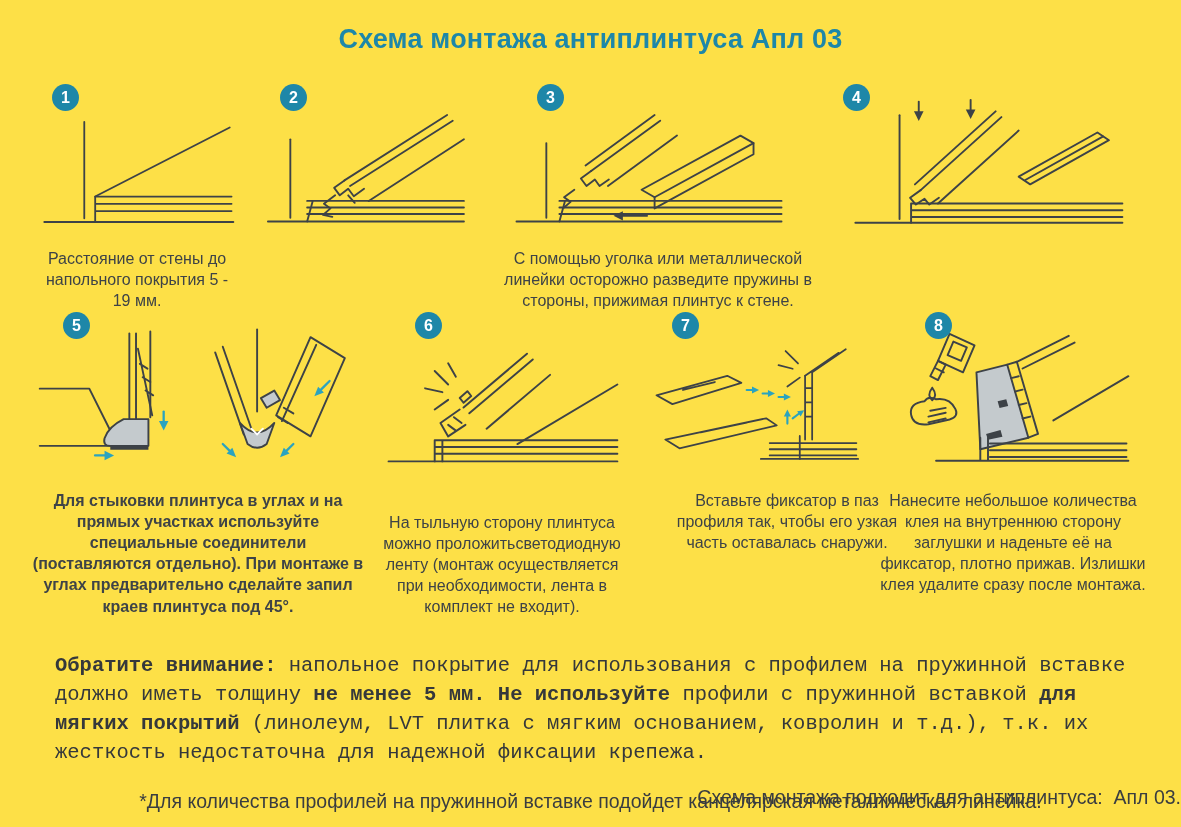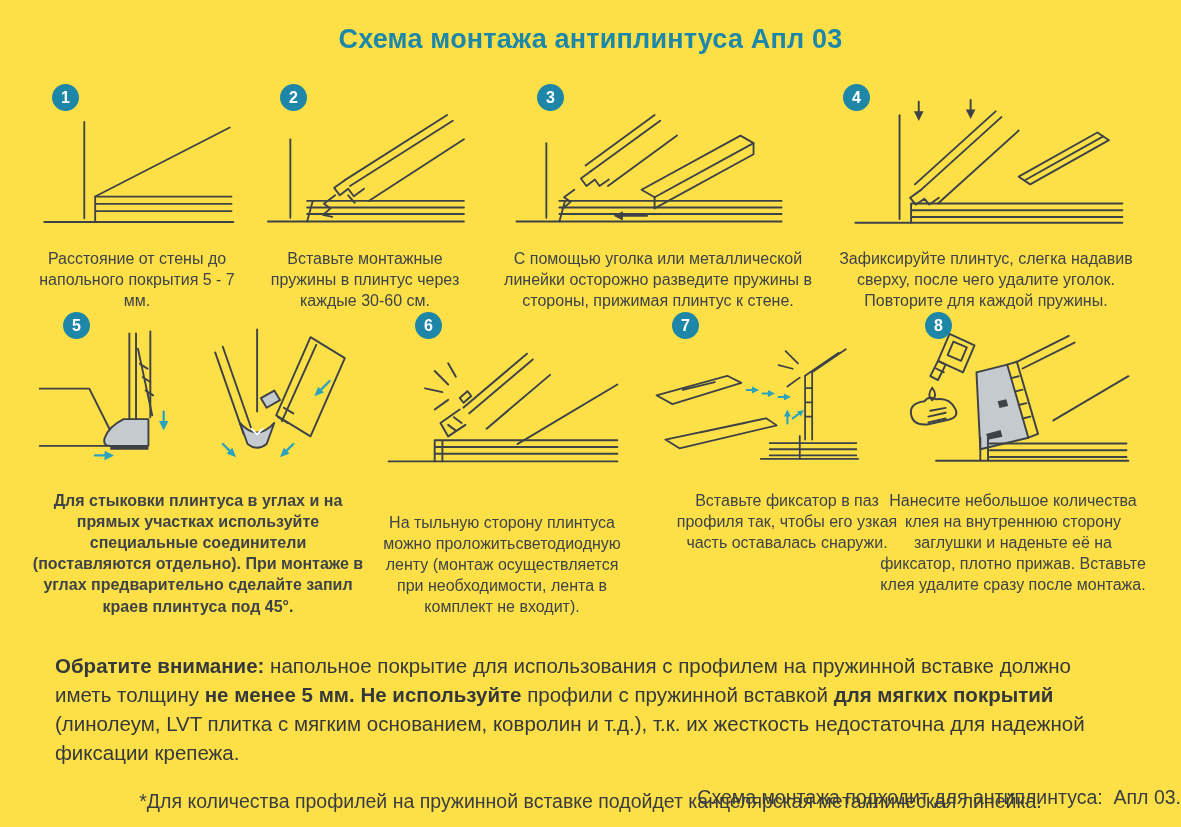--- a/index.html
+++ b/index.html
@@ -29,21 +29,21 @@
   }
   
   .ln{fill:none;stroke:#3d4247;stroke-width:2;stroke-linecap:round;stroke-linejoin:round;}
   .gr{fill:#c4cacd;stroke:#3d4247;stroke-width:2;stroke-linejoin:round;}
   .dk{fill:#3d4247;stroke:none;}
   .wt{fill:none;stroke:#ffffff;stroke-width:2;stroke-linecap:round;}
   .tl{fill:none;stroke:#2ba3bf;stroke-width:2.4;stroke-linecap:round;stroke-linejoin:round;}
   .th{fill:#2ba3bf;stroke:none;}
   .note{
     position:absolute;top:630px;left:55px;width:1072px;
-    font-size:20.5px;line-height:1.42;color:#35383b;
+    font-size:20.5px;line-height:1.42;color:#35383b;font-family:Liberation Mono, monospace;
   }
   .seg-b{font-weight:bold;}
   .footnote{
     position:absolute;top:726px;left:0;width:100%;text-align:center;
     font-size:19.5px;line-height:1.55;color:#3a3d40;white-space:pre-wrap;
   }
   .compat{
     position:absolute;top:786px;left:0;width:100%;text-align:right;
     font-size:19.5px;color:#3a3d40;white-space:pre-wrap;
   }
@@ -60,36 +60,35 @@
     <div class="step" style="width:218px;">
       <div class="badge" style="left:24px;">1</div>
       <div class="figure">
         <svg width="200" height="140" viewBox="0 0 220 150">
           <path class="ln" d="M52 20 V126"></path>
           <path class="ln" d="M8 130 H216"></path>
           <path class="ln" d="M64 102 H214 M64 110 H214 M64 118 H214 M64 102 V130"></path>
           <path class="ln" d="M64 102 L212 26"></path>
         </svg>
       </div>
-      <p class="caption" style="width:196px;">Расстояние от стены до напольного покрытия 5 - 7 мм.</p>
+      <p class="caption" style="width:196px;">Расстояние от стены до напольного покрытия 5 - 19 мм.</p>
     </div>
 
     <div class="step" style="width:238px;">
       <div class="badge" style="left:34px;">2</div>
       <div class="figure">
         <svg width="212" height="140" viewBox="0 0 220 150">
           <path class="ln" d="M30 40 V124"></path>
           <path class="ln" d="M6 128 H216"></path>
           <path class="ln" d="M48 106 H216 M48 113 H216 M48 120 H216 M54 106 L48 128"></path>
           <path class="ln" d="M88 84 L198 14 M94 90 L204 20 M114 106 L216 40"></path>
           <path class="ln" d="M88 84 l-11 8 l6 8 l9 -7 l6 8 l11 -8 M92 100 l7 8"></path>
           <path class="ln" d="M78 100 l-12 9 l7 5 l-8 7 l10 2"></path>
         </svg>
       </div>
-      <p class="caption" style="width:224px;">Вставьте монтажные пружины в плинтус через каждые 30-60 см.</p>
     </div>
 
     <div class="step" style="width:330px;">
       <div class="badge" style="left:53px;">3</div>
       <div class="figure">
         <svg width="290" height="140" viewBox="0 0 300 150">
           <path class="ln" d="M40 44 V124"></path>
           <path class="ln" d="M8 128 H292"></path>
           <path class="ln" d="M54 106 H292 M54 113 H292 M54 120 H292 M60 106 L54 128"></path>
           <path class="ln" d="M82 68 L156 14 M88 74 L162 20 M106 90 L180 36"></path>
@@ -113,21 +112,20 @@
           <path class="ln" d="M72 112 H292 M72 119 H292 M72 126 H292 M72 112 V132"></path>
           <path class="ln" d="M76 92 L160 16 M82 98 L166 22 M100 112 L184 36"></path>
           <path class="ln" d="M82 98 l-11 8 l6 7 l9 -6 l5 6 l10 -7"></path>
           <path class="ln" d="M80 6 V20"></path>
             <polygon class="dk" points="80,26 75,16 85,16"></polygon>
           <path class="ln" d="M134 4 V18"></path>
             <polygon class="dk" points="134,24 129,14 139,14"></polygon>
           <path class="ln" d="M184 84 L266 38 L278 46 L196 92 Z M190 88 L272 42"></path>
         </svg>
       </div>
-      <p class="caption" style="width:330px;">Зафиксируйте плинтус, слегка надавив сверху, после чего удалите уголок. Повторите для каждой пружины.</p>
     </div>
   </div>
 
   <div class="row row2">
 
     <div class="step" style="width:340px;">
       <div class="badge" style="left:35px;">5</div>
       <div class="figure">
         <svg width="332" height="164" viewBox="0 0 340 172">
 
@@ -214,21 +212,21 @@
 
           <path class="ln" d="M124 38 L134 35 L156 110 L146 114 M128 52 l8 -2 M132 66 l8 -2 M136 80 l8 -2 M140 94 l8 -2"></path>
           <path class="ln" d="M134 35 L188 8 M140 42 L194 15 M172 96 L250 50"></path>
 
           <path class="ln" d="M38 76 Q22 78 24 90 Q26 102 42 100 L64 95 Q74 92 70 84 Q64 72 50 74 Q42 70 38 76 Z"></path>
           <path class="ln" d="M42 98 L60 94 M42 92 L60 88 M44 86 L60 83"></path>
 
           <path class="ln" d="M106 120 H248 M106 127 H248 M106 134 H248 M50 138 H250 M96 114 V138 M104 114 V138"></path>
         </svg>
       </div>
-      <p class="caption" style="width:266px;">Нанесите небольшое количества клея на внутреннюю сторону заглушки и наденьте её на фиксатор, плотно прижав. Вставьте клея удалите сразу после монтажа.</p>
+      <p class="caption" style="width:266px;">Нанесите небольшое количества клея на внутреннюю сторону заглушки и наденьте её на фиксатор, плотно прижав. Излишки клея удалите сразу после монтажа.</p>
     </div>
   </div>
 
   <p class="note"><span class="seg-b">Обратите внимание:</span><span> напольное покрытие для использования с профилем на пружинной вставке должно иметь толщину </span><span class="seg-b">не менее 5 мм. Не используйте</span><span> профили с пружинной вставкой </span><span class="seg-b">для мягких покрытий</span><span> (линолеум, LVT плитка с мягким основанием, ковролин и т.д.), т.к. их жесткость недостаточна для надежной фиксации крепежа.</span></p>
 
   <div class="footnote">
     <div>*Для количества профилей на пружинной вставке подойдет канцелярская металлическая линейка.</div>
     
   </div>
 

